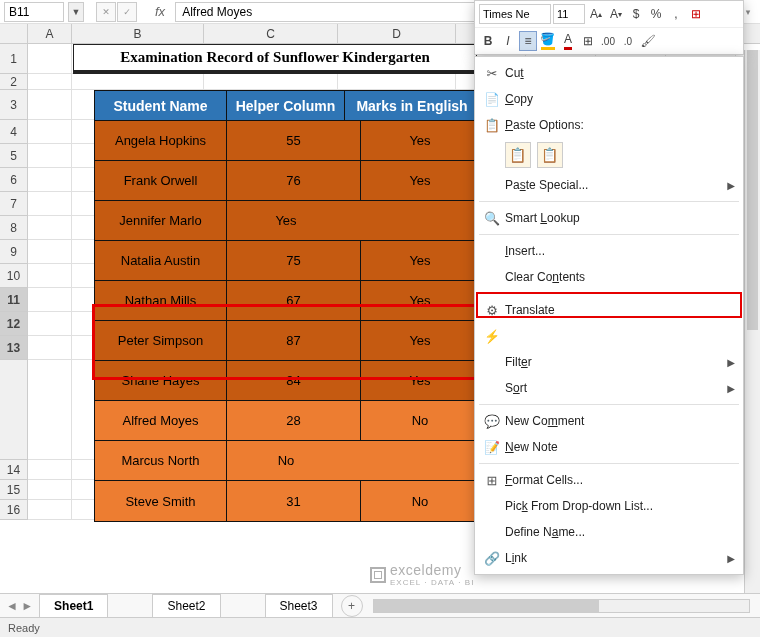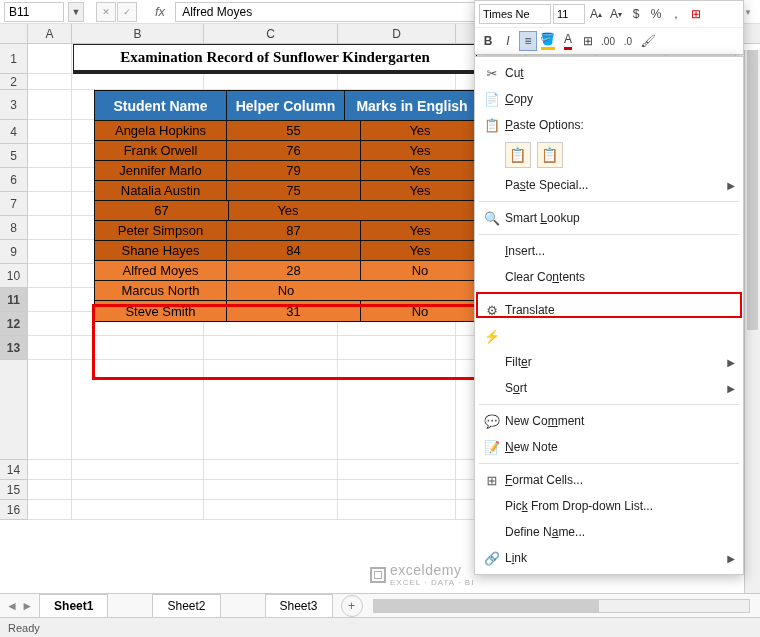--- a/index.html
+++ b/index.html
@@ -23,21 +23,21 @@
     .row-headers { width: 28px; display: flex; flex-direction: column; background: #f0f0f0; }
     .row-h { border-bottom: 1px solid #ccc; border-right: 1px solid #ccc; display: flex; align-items: center; justify-content: center; font-size: 12px; color: #444; background: #f0f0f0; }
     .row-h.sel { background: #d0d0d0; font-weight: bold; }
     .cells { position: relative; }
     .crow { display: flex; }
     .cell { border-right: 1px solid #e0e0e0; border-bottom: 1px solid #e0e0e0; }
 
     .title-box { position: absolute; left: 45px; top: 0px; width: 404px; height: 30px; background: #fff; border: 1px solid #222; border-bottom: 4px solid #222; display: flex; align-items: center; justify-content: center; font-family: 'Times New Roman', serif; font-weight: bold; font-size: 15px; }
     
     .table { position: absolute; left: 66px; top: 46px; border: 1px solid #111; font-family: 'Times New Roman', serif; }
-    .trow { display: flex; border-bottom: 1px solid #111; height: 20px; }
+    .trow { display: flex; border-bottom: 1px solid #111; height: 40px; }
     .tcell { border-right: 1px solid #111; display: flex; align-items: center; justify-content: center; font-size: 13px; }
     .trow:last-child { border-bottom: none; }
     .tcell:last-child { border-right: none; }
     .thead { background: #2f75b5; color: #fff; font-weight: bold; height: 30px; }
     .thead .tcell { font-size: 14px; }
     .tbody-yes { background: #c55a11; color: #000; }
     .tbody-no { background: #ed7d31; color: #000; }
     .c1 { width: 132px; }
     .c2 { width: 134px; }
     .c3 { width: 118px; }
@@ -314,29 +314,29 @@
             <div class="tcell c2">55</div>
             <div class="tcell c3">Yes</div>
           </div>
           <div class="trow tbody-yes">
             <div class="tcell c1">Frank Orwell</div>
             <div class="tcell c2">76</div>
             <div class="tcell c3">Yes</div>
           </div>
           <div class="trow tbody-yes">
             <div class="tcell c1">Jennifer Marlo</div>
-            <div class="tcell c2">79</div>
             <div class="tcell c3">Yes</div>
           </div>
           <div class="trow tbody-yes">
             <div class="tcell c1">Natalia Austin</div>
             <div class="tcell c2">75</div>
             <div class="tcell c3">Yes</div>
           </div>
           <div class="trow tbody-yes">
+            <div class="tcell c1">Nathan Mills</div>
             <div class="tcell c2">67</div>
             <div class="tcell c3">Yes</div>
           </div>
           <div class="trow tbody-yes">
             <div class="tcell c1">Peter Simpson</div>
             <div class="tcell c2">87</div>
             <div class="tcell c3">Yes</div>
           </div>
           <div class="trow tbody-yes">
             <div class="tcell c1">Shane Hayes</div>

